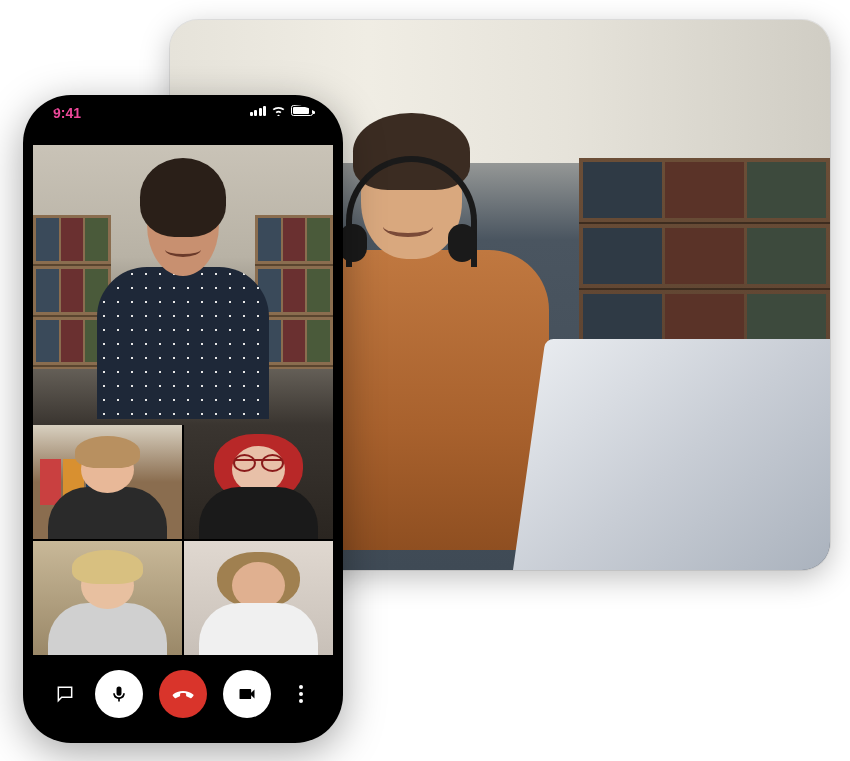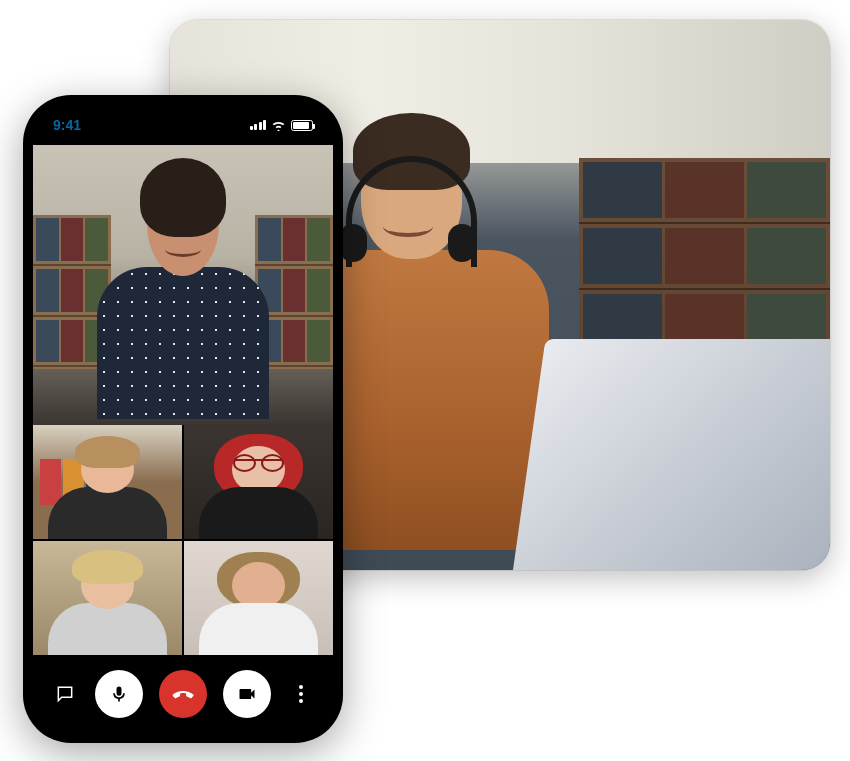--- a/index.html
+++ b/index.html
@@ -109,23 +109,23 @@
     top: 0; left: 50%; transform: translateX(-50%);
     width: 128px; height: 26px;
     background: #000;
     border-radius: 0 0 16px 16px;
     z-index: 20;
   }
   .status-bar {
     height: 40px;
     display: flex;
     justify-content: space-between;
-    align-items: center;
+    align-items: flex-start;
     padding: 0 20px;
-    color: #0369a1;
+    color: #ec4899;
     font-size: 14px;
     font-weight: 600;
     position: relative;
     z-index: 10;
   }
   .status-right { display:flex; align-items:center; gap:5px; }
   .signal { display:flex; align-items:flex-end; gap:1.5px; }
   .signal i { width:3px; background:#fff; border-radius:1px; display:block; }
   .signal i:nth-child(1){height:4px;} .signal i:nth-child(2){height:6px;}
   .signal i:nth-child(3){height:8px;} .signal i:nth-child(4){height:10px;}

